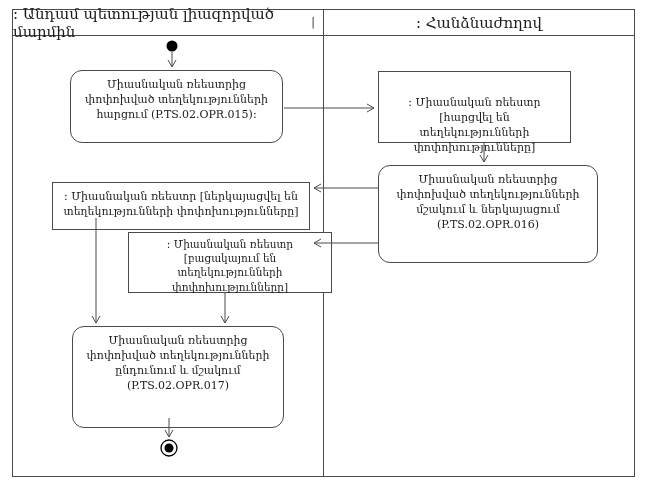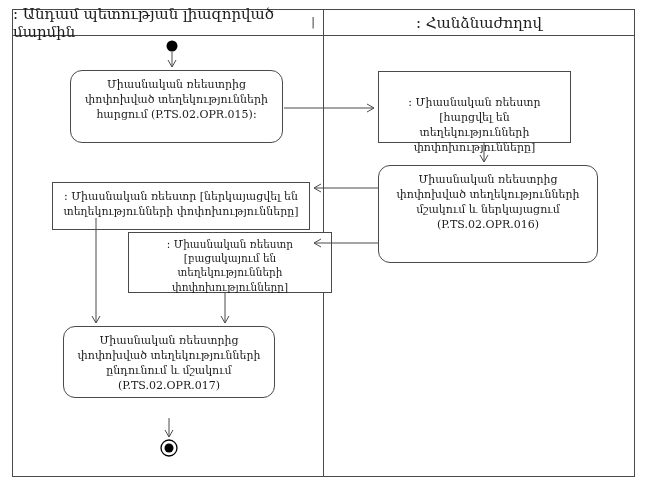--- a/index.html
+++ b/index.html
@@ -65,21 +65,21 @@
   </div>
 
   <div class="box" style="left:52px;top:170px;width:258px;height:48px;margin-top:12px;">
     <span>: Միասնական ռեեստր [ներկայացվել են տեղեկությունների փոփոխությունները]</span>
   </div>
 
   <div class="box" style="left:128px;top:232px;width:204px;height:61px;padding-top:4px;font-size:10.5px;">
     <span>: Միասնական ռեեստր [բացակայում են տեղեկությունների փոփոխությունները]</span>
   </div>
 
-  <div class="box activity" style="left:63px;top:326px;width:212px;height:72px;">
+  <div class="box activity" style="left:72px;top:326px;width:212px;height:102px;">
     <span>Միասնական ռեեստրից փոփոխված տեղեկությունների ընդունում և մշակում (P.TS.02.OPR.017)</span>
   </div>
 
   <svg class="connectors" viewBox="0 0 647 484">
     <defs>
       <marker id="arrow" markerWidth="9" markerHeight="10" refX="7" refY="5" orient="auto" markerUnits="userSpaceOnUse">
         <path d="M0,1 L7,5 L0,9" fill="none" stroke="#4a4a4a" stroke-width="1"></path>
       </marker>
     </defs>
 

